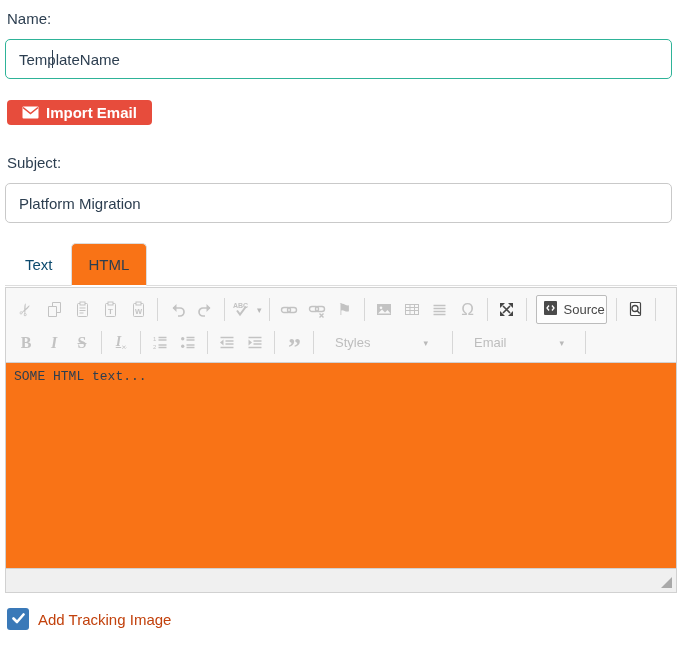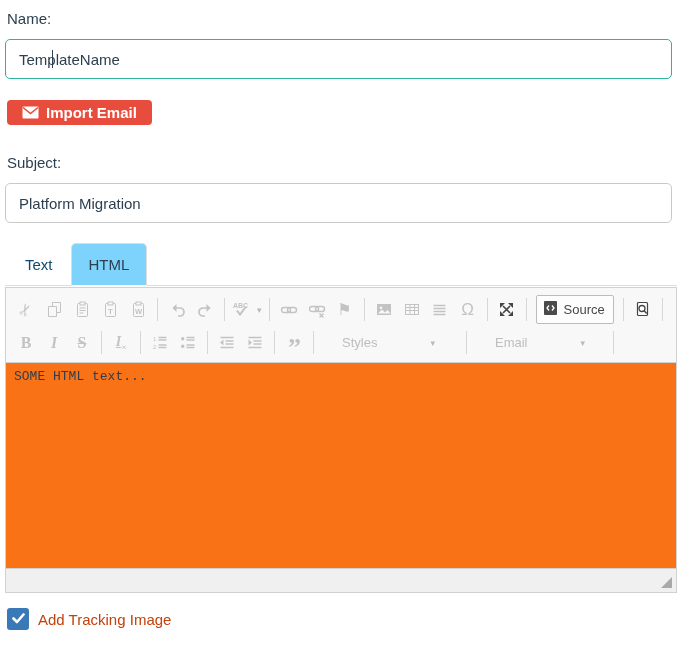--- a/index.html
+++ b/index.html
@@ -19,21 +19,21 @@
     font-family: "Liberation Sans", sans-serif; margin: 0 0 29px 2px; cursor: pointer; }
   .btn-import svg { display: block; }
 
   .subject-label { margin-top: 0; }
   .subject-input { margin-bottom: 14px; }
 
   
   .tabs { display: flex; align-items: flex-end; border-bottom: 1px solid #ddd; padding-left: 2px; margin-top: 19px; }
   .tab { font-size: 15px; padding: 12px 17px; cursor: pointer; position: relative; top: 1px; }
   .tab.inactive { color: #0c4a6e; border: 1px solid transparent; }
-  .tab.active { color: #2c3e50; background: #7dd3fc; border: 1px solid #ddd; border-bottom-color: #fff; border-radius: 5px 5px 0 0; text-align: right; }
+  .tab.active { color: #2c3e50; background: #f97316; border: 1px solid #ddd; border-bottom-color: #fff; border-radius: 5px 5px 0 0; text-align: right; }
 
   
   .editor { border: 1px solid #d1d1d1; margin-top: 1px; background: #fff; }
   .toolbar { background: #f8f8f8; border-bottom: 1px solid #d1d1d1; padding: 5px 4px 3px 4px; }
   .tb-row { display: flex; align-items: center; height: 33px; padding: 0 2px; }
   .tb-btn { display: inline-flex; align-items: center; justify-content: center; min-width: 26px; height: 26px;
     margin: 0 1px; border: 1px solid transparent; border-radius: 2px; background: transparent; cursor: pointer;
     color: #c3c3c3; font-family: "Liberation Sans", sans-serif; }
   .tb-btn.enabled { color: #454545; }
   .tb-sep { width: 1px; height: 23px; background: #d7d7d7; margin: 0 5px; flex: 0 0 1px; }
@@ -42,24 +42,24 @@
   .glyph-b { font-family: "Liberation Serif", serif; font-weight: bold; font-size: 16px; }
   .glyph-i { font-family: "Liberation Serif", serif; font-style: italic; font-weight: bold; font-size: 16px; }
   .glyph-s { font-family: "Liberation Serif", serif; font-weight: bold; font-size: 16px; text-decoration: line-through; }
   .glyph-q { font-family: "Liberation Serif", serif; font-weight: bold; font-size: 26px; line-height: 10px; letter-spacing: -1px; padding-top: 10px; }
   .ifx { font-family: "Liberation Serif", serif; font-style: italic; font-weight: bold; font-size: 14px; text-decoration: underline; }
   .ifx sub { font-size: 9px; text-decoration: none; }
   .caret-down { font-size: 9px; margin-left: 5px; color: #b9b9b9; }
   .spell-wrap { display: inline-flex; align-items: center; }
 
   .src-btn { display: inline-flex; align-items: center; gap: 6px; border: 1px solid #bcbcbc; background: #fdfdfd;
-    border-radius: 2px; padding: 4px 8px 4px 6px; margin: 0 4px; font-size: 13px; color: #474747; cursor: pointer; }
+    border-radius: 2px; padding: 4px 1px 4px 6px; margin: 0 4px; font-size: 13px; color: #474747; cursor: pointer; }
 
   .dd { display: inline-flex; align-items: center; justify-content: flex-start; width: 104px; padding: 3px 4px;
-    font-size: 13px; color: #bdbdbd; cursor: default; margin: 0 19px; gap: 48px; }
+    font-size: 13px; color: #bdbdbd; cursor: default; margin: 0 12px; gap: 48px; }
 
   .source-area { display: block; width: 100%; height: 205px; border: none; resize: none; outline: none;
     padding: 6px 8px; font-family: Liberation Mono, monospace; font-size: 13px; color: #2c3e50;
     background: #f97316; white-space: pre; }
 
   .bottom-bar { position: relative; height: 24px; background: #f0f0f0; border-top: 1px solid #d1d1d1; }
   .resize-handle { position: absolute; right: 4px; bottom: 4px; width: 0; height: 0;
     border-bottom: 11px solid #a9a9a9; border-left: 11px solid transparent; cursor: se-resize; }
 
   

